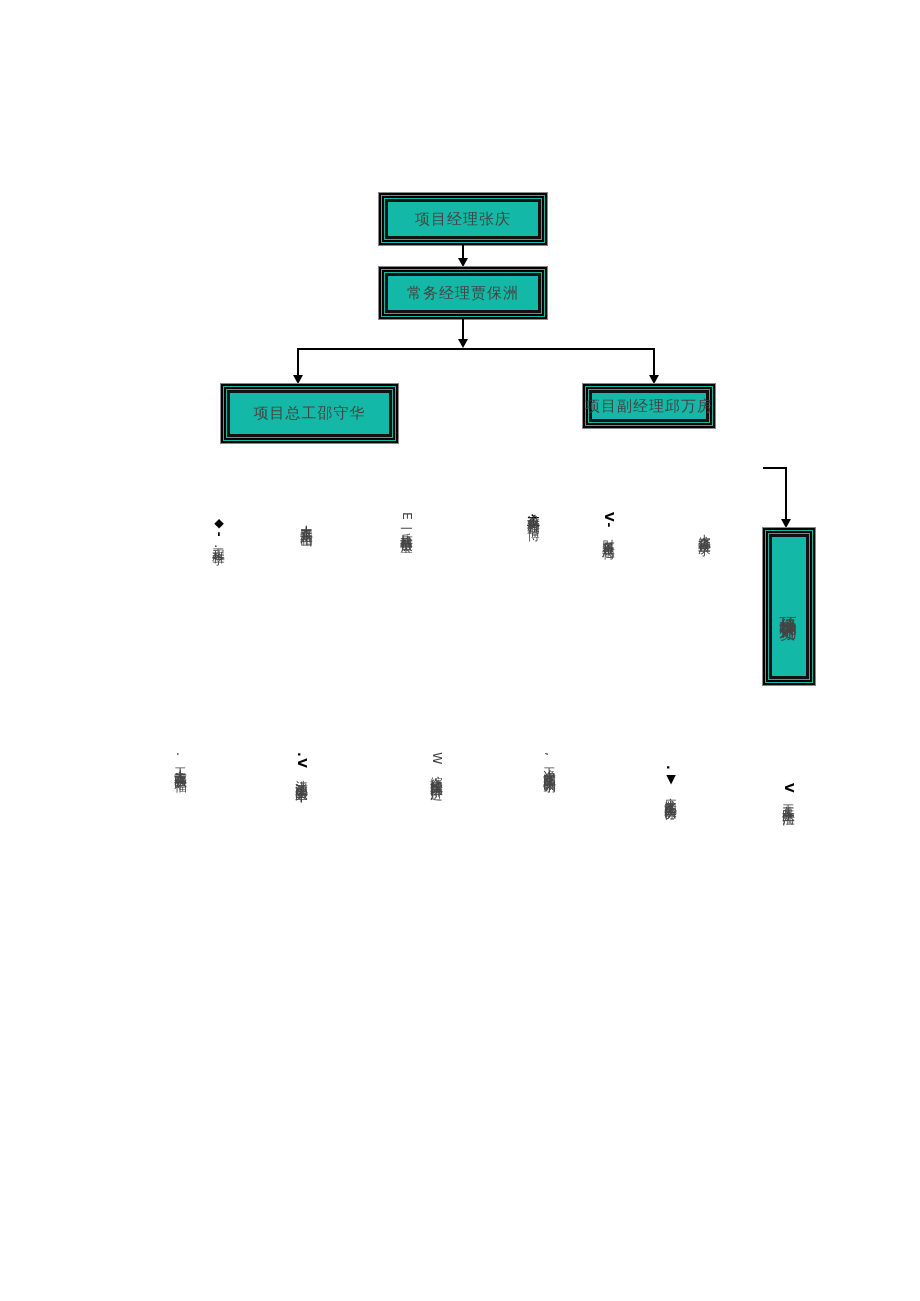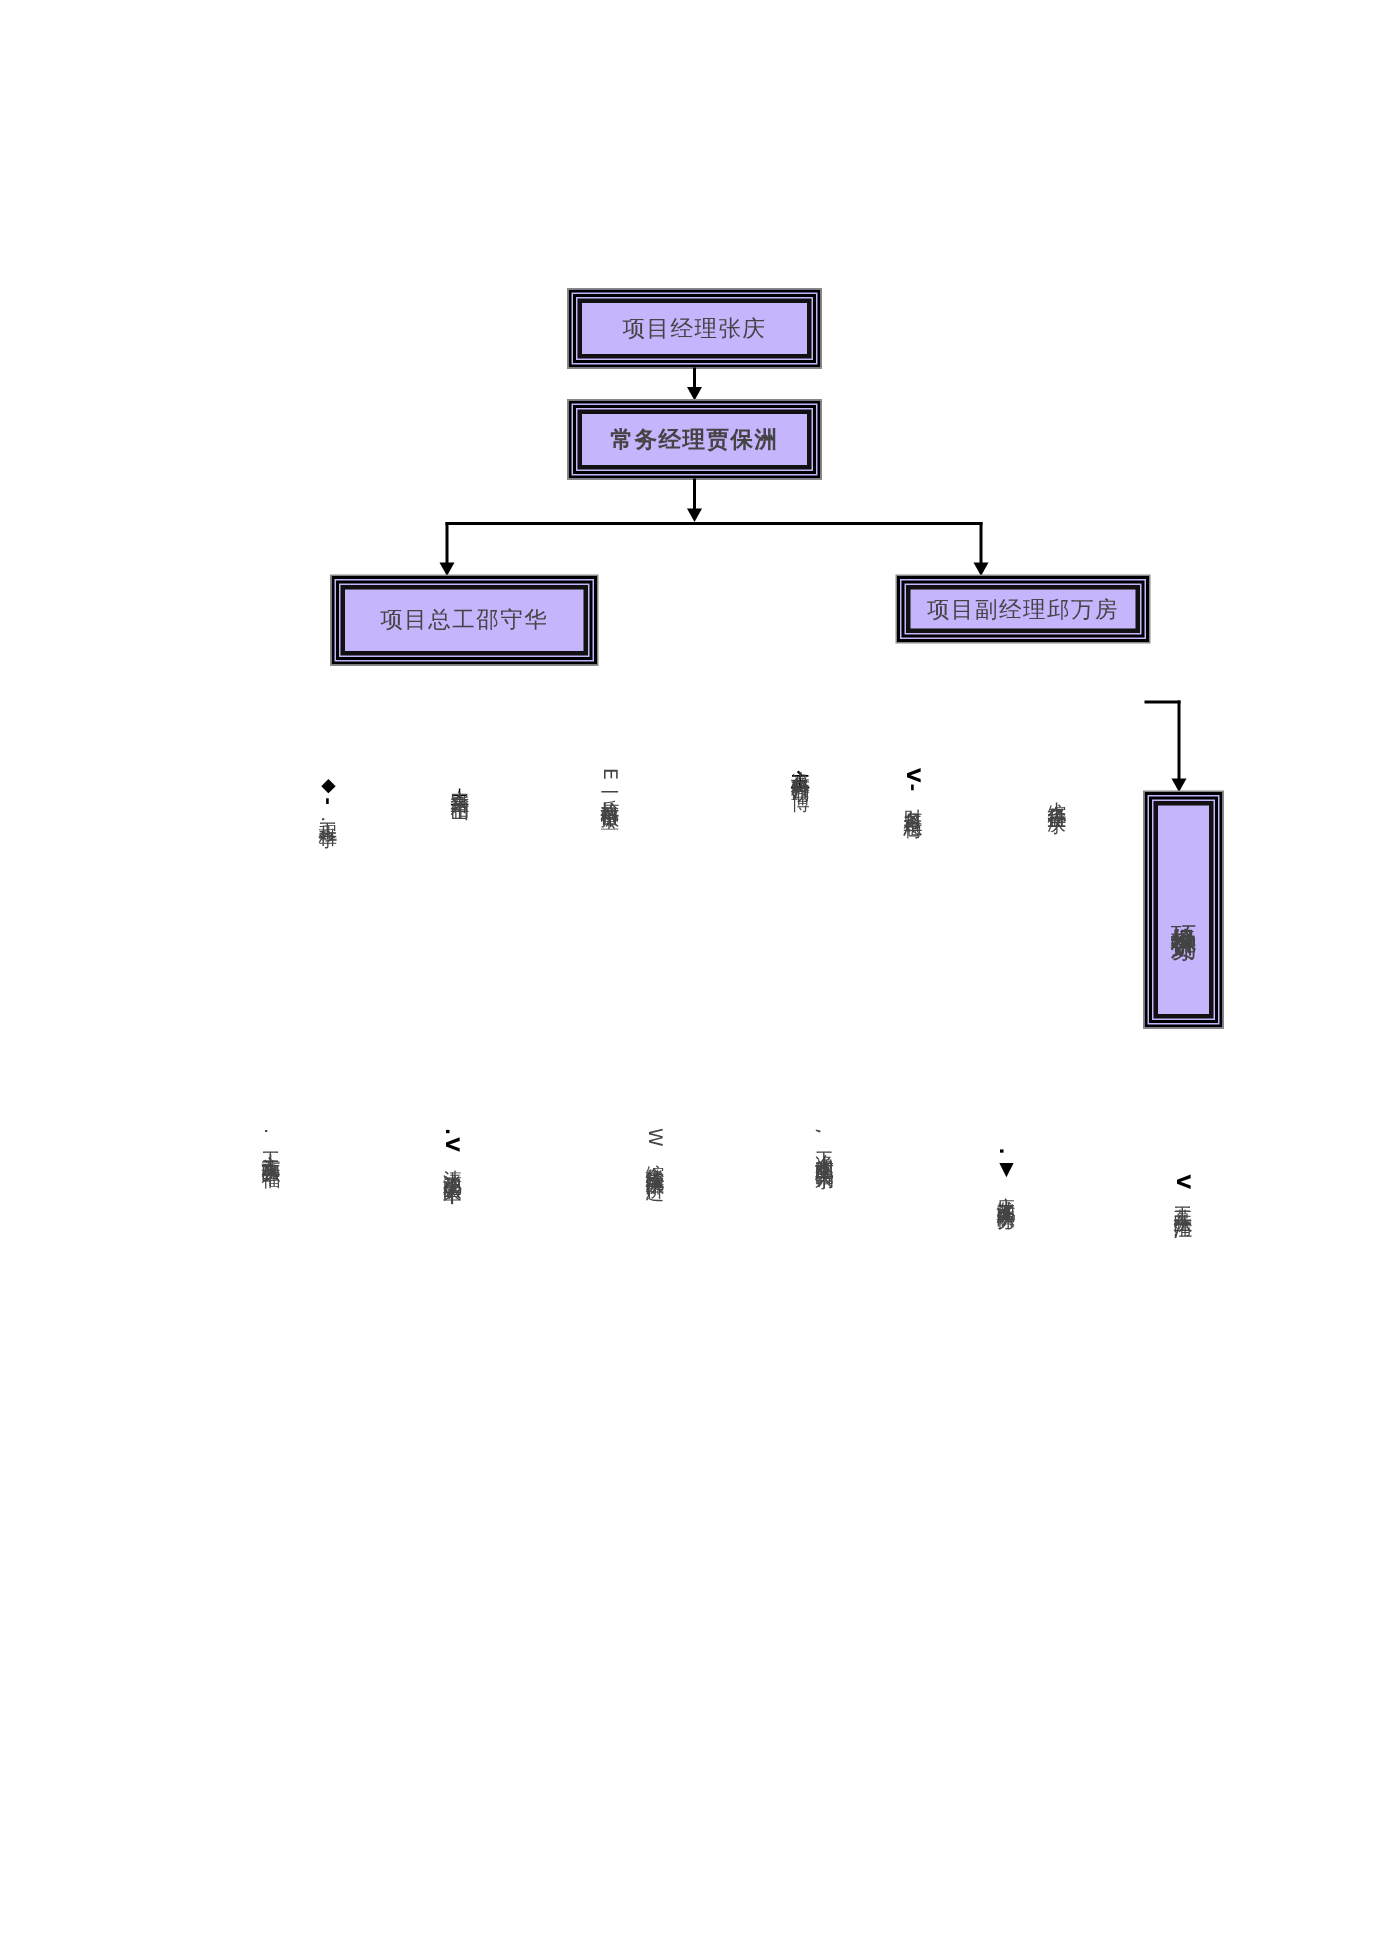--- a/index.html
+++ b/index.html
@@ -1,18 +1,18 @@
 <!DOCTYPE html>
 <html><head>
 <meta charset="utf-8">
 <style>
   html, body { margin: 0; padding: 0; background: #ffffff; }
   body { width: 920px; height: 1301px; position: relative; overflow: hidden;
          font-family: "DejaVu Serif", "Liberation Serif", serif; color: #333; }
-  .box { position: absolute; box-sizing: border-box; background: #c4b5fd;
+  .box { position: absolute; box-sizing: border-box; background: #14b8a6;
          border: 5px double #000; outline: 1px solid #888; outline-offset: 0;
          display: flex; align-items: center; justify-content: center; }
   .box .inner { position: absolute; inset: 1px; border: 3px solid #111; }
   .box .lbl { position: relative; font-size: 15px; color: #444; letter-spacing: 1px; white-space: nowrap; }
   .box.vbox .lbl { writing-mode: vertical-rl; font-size: 17px; letter-spacing: 1px; }
   .line { position: absolute; background: #000; }
   .arrow { position: absolute; width: 0; height: 0;
            border-left: 5px solid transparent; border-right: 5px solid transparent;
            border-top: 9px solid #000; }
   .vtext { position: absolute; writing-mode: vertical-rl; font-family: "DejaVu Sans", "Liberation Sans", sans-serif;
@@ -23,38 +23,38 @@
 <body>
 
 <div class="box" style="left:379px; top:193px; width:168px; height:52px;">
   <div class="inner"></div>
   <span class="lbl">项目经理张庆</span>
 </div>
 
 <div class="line" style="left:462px; top:245px; width:2px; height:14px;"></div>
 <div class="arrow" style="left:458px; top:258px;"></div>
 
-<div class="box" style="left:379px; top:267px; width:168px; height:52px;font-weight:bold;">
+<div class="box" style="left:379px; top:267px; width:168px; height:52px;">
   <div class="inner"></div>
   <span class="lbl">常务经理贾保洲</span>
 </div>
 
 <div class="line" style="left:462px; top:319px; width:2px; height:22px;"></div>
 <div class="arrow" style="left:458px; top:339px;"></div>
 <div class="line" style="left:297px; top:348px; width:358px; height:2px;"></div>
 <div class="line" style="left:297px; top:348px; width:2px; height:28px;"></div>
 <div class="arrow" style="left:293px; top:375px;"></div>
 <div class="line" style="left:653px; top:348px; width:2px; height:28px;"></div>
 <div class="arrow" style="left:649px; top:375px;"></div>
 
 <div class="box" style="left:221px; top:384px; width:177px; height:59px;">
   <div class="inner"></div>
   <span class="lbl">项目总工邵守华</span>
 </div>
-<div class="box" style="left:598px; top:384px; width:168px; height:44px;">
+<div class="box" style="left:583px; top:384px; width:132px; height:44px;">
   <div class="inner"></div>
   <span class="lbl">项目副经理邱万房</span>
 </div>
 
 <div class="line" style="left:763px; top:467px; width:24px; height:2px;"></div>
 <div class="line" style="left:785px; top:467px; width:2px; height:53px;"></div>
 <div class="arrow" style="left:781px; top:519px;"></div>
 <div class="box vbox" style="left:763px; top:528px; width:52px; height:157px;">
   <div class="inner"></div>
   <span class="lbl">环境保护科刘守贺</span>

